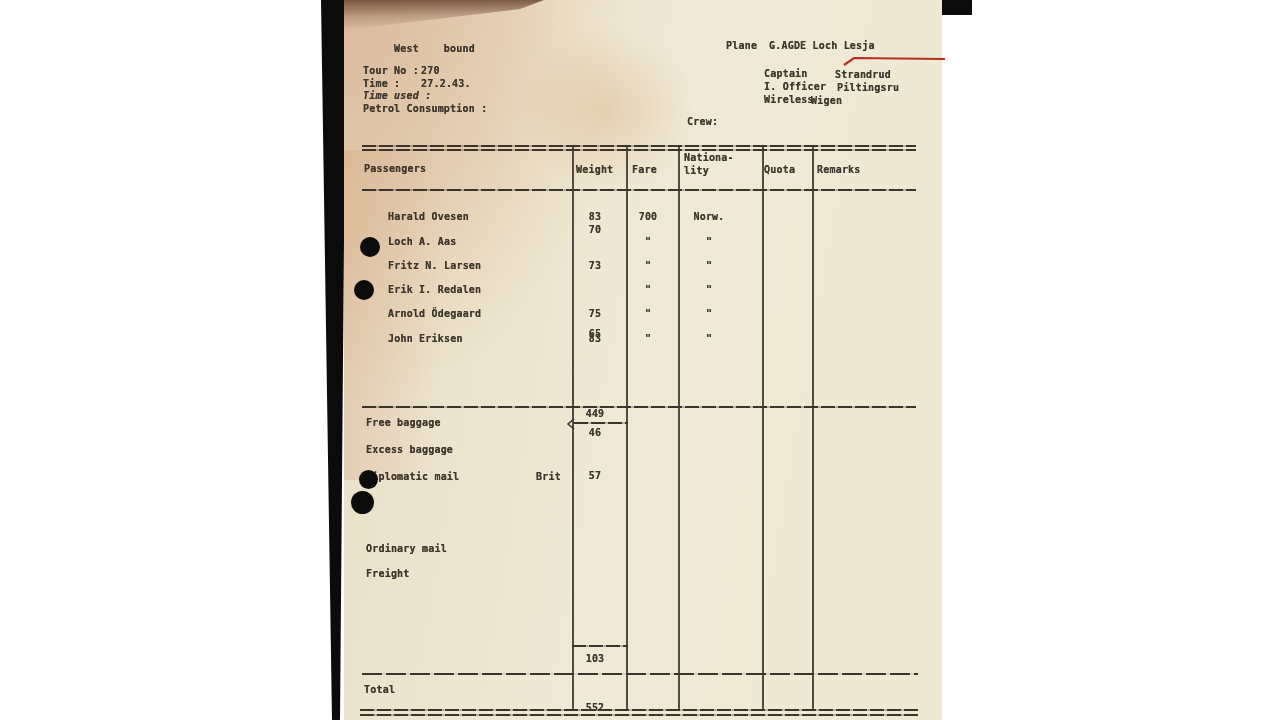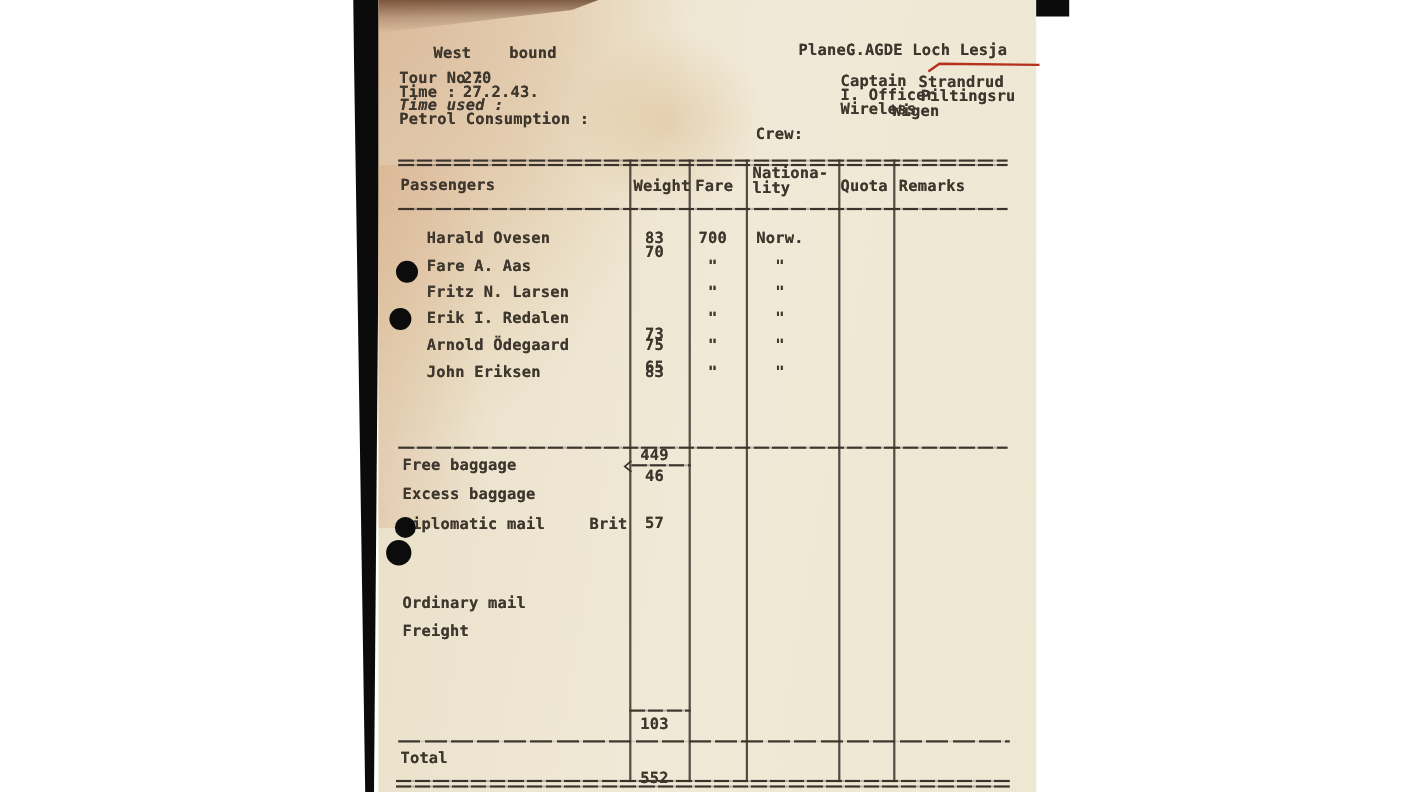--- a/index.html
+++ b/index.html
@@ -20,21 +20,21 @@
                         rgba(210,158,112,.30) 45%, rgba(218,180,130,.16) 65%, transparent 80%); }
   .stain-b { position:absolute; left:344px; top:0; width:200px; height:30px; pointer-events:none;
              background:linear-gradient(to bottom, rgba(92,52,30,.75), rgba(92,52,30,.25) 55%, transparent);
              clip-path:polygon(0 0,100% 0,88% 30%,0 100%); }
   .stain-c { position:absolute; left:520px; top:28px; width:175px; height:165px; pointer-events:none;
              background:radial-gradient(closest-side, rgba(206,158,96,.30), rgba(206,158,96,.12) 60%, transparent); }
   .stain-d { position:absolute; left:344px; top:150px; width:115px; height:330px; pointer-events:none;
              background:linear-gradient(to right, rgba(206,152,112,.28), transparent 85%); }
 
   
-  .t { position:absolute; font-size:14px; font-weight:700; line-height:14px;
+  .t { position:absolute; font-size:10px; font-weight:700; line-height:14px;
        letter-spacing:.2px; color:#3e372e; white-space:pre;
        text-shadow:0 0 .6px rgba(62,55,46,.8); }
 
   
   .hline { position:absolute; height:2px;
            background-image:repeating-linear-gradient(90deg,#3a342c 0 14px, rgba(58,52,44,.3) 14px 17px); }
   .hdash { position:absolute; height:2px;
            background-image:repeating-linear-gradient(90deg,#3a342c 0 20px, rgba(58,52,44,.12) 20px 24px); }
   .vline { position:absolute; width:2px; background:#3b352d; opacity:.88; }
 
@@ -106,27 +106,27 @@
   <span class="t" style="left:684px; top:151px;">Nationa-</span>
   <span class="t" style="left:684px; top:164px;">lity</span>
   <span class="t" style="left:764px; top:163px;">Quota</span>
   <span class="t" style="left:817px; top:163px;">Remarks</span>
 
   <span class="t" style="left:388px; top:210px;">Harald Ovesen</span>
   <span class="t wcell" style="top:210px;">83</span>
   <span class="t fcell" style="top:210px;">700</span>
   <span class="t ncell" style="top:210px;">Norw.</span>
 
-  <span class="t" style="left:388px; top:235px;">Fare A. Aas</span>
+  <span class="t" style="left:388px; top:235px;">Loch A. Aas</span>
   <span class="t wcell" style="top:223px;">70</span>
   <span class="t fcell" style="top:235px;">"</span>
   <span class="t ncell" style="top:235px;">"</span>
 
   <span class="t" style="left:388px; top:259px;">Fritz N. Larsen</span>
-  <span class="t wcell" style="top:259px;margin-top:38px;">73</span>
+  <span class="t wcell" style="top:259px;">73</span>
   <span class="t fcell" style="top:259px;">"</span>
   <span class="t ncell" style="top:259px;">"</span>
 
   <span class="t" style="left:388px; top:283px;">Erik I. Redalen</span>
   <span class="t wcell" style="top:283px;margin-top:44px;">65</span>
   <span class="t fcell" style="top:283px;">"</span>
   <span class="t ncell" style="top:283px;">"</span>
 
   <span class="t" style="left:388px; top:307px;">Arnold Ödegaard</span>
   <span class="t wcell" style="top:307px;">75</span>

